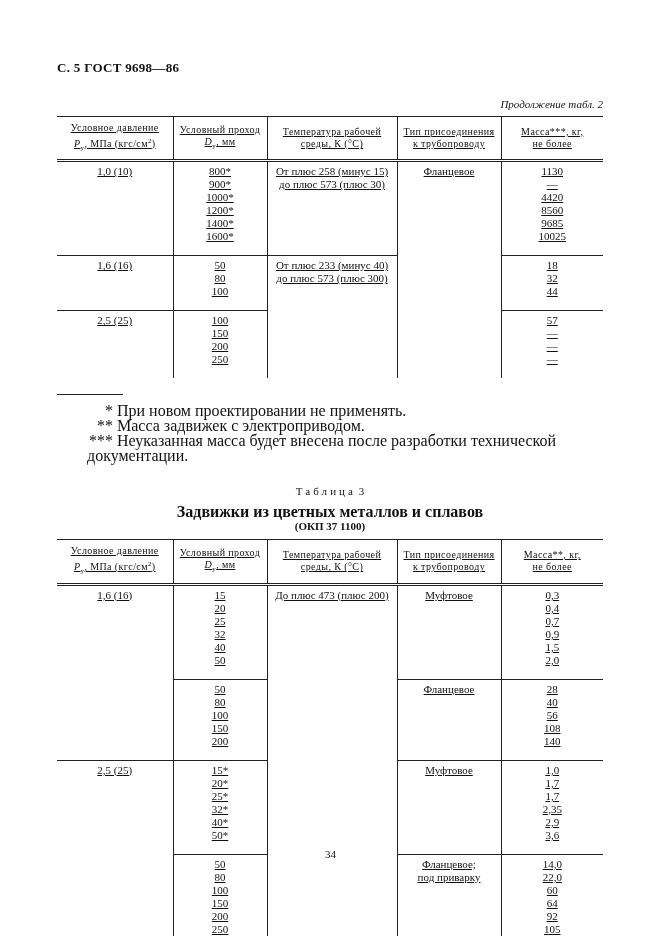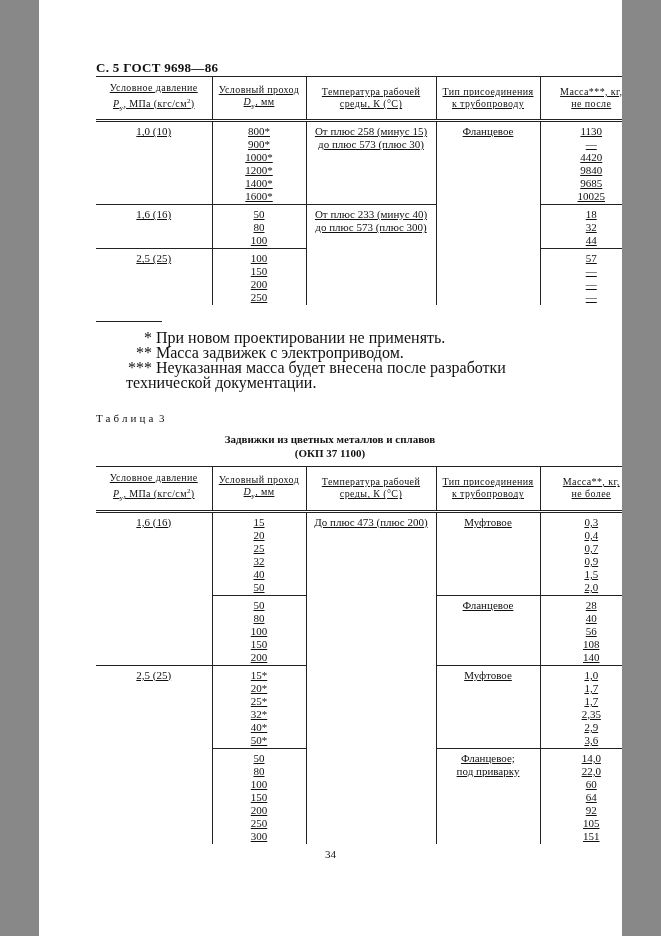--- a/index.html
+++ b/index.html
@@ -3,21 +3,21 @@
 <meta charset="utf-8">
 <style>
   html,body{margin:0;padding:0;}
   body{
     background:#888;
     font-family:"Liberation Serif","DejaVu Serif",serif;
     color:#111;
   }
   .page{
     position:relative;
-    width:583px;height:936px;
+    width:661px;height:936px;
     background:#fff;
     margin:0 auto;
     box-sizing:border-box;
     padding:60px 58px 0 57px;
     overflow:hidden;
   }
   .doc-header{
     font-size:13px;font-weight:bold;letter-spacing:.3px;
   }
   .continuation{
@@ -35,69 +35,70 @@
     vertical-align:middle;white-space:pre-line;
   }
   table.gost td{
     font-size:11px;line-height:13px;text-align:center;
     vertical-align:top;padding:0 2px;white-space:pre-line;
   }
   .bR{border-right:1px solid #222;}
   .bT{border-top:1px solid #222 !important;}
   td.vmid{vertical-align:middle;}
   tr.pt > td{padding-top:3px;}
-  tr.pb > td{padding-bottom:1px;}
+  tr.pb > td{padding-bottom:12px;}
   sub{font-size:7px;}
   sup{font-size:7px;}
   .fn-rule{
     width:66px;border-top:1px solid #222;margin:16px 0 8px 0;
   }
   .footnotes{font-size:16px;line-height:15px;margin-left:30px;}
   .fn-marker{display:inline-block;width:26px;text-align:right;margin-right:4px;}
   .tbl-label{
-    text-align:left;font-size:11px;margin-top:22px;margin-bottom:8px;
+    text-align:center;font-size:11px;margin-top:22px;margin-bottom:8px;
   }
   .tbl-label .spaced{letter-spacing:.28em;}
   .tbl-title{
-    text-align:center;font-size:11px;font-weight:bold;line-height:14px;
+    text-align:center;font-size:16px;font-weight:bold;line-height:14px;
   }
   .tbl-subtitle{
     text-align:center;font-size:11px;margin-bottom:6px;line-height:14px;font-weight:bold;
   }
   .page-number{
     position:absolute;left:0;right:0;top:848px;
     text-align:center;font-size:11px;
   }
 </style>
 </head>
 <body>
 
 <div class="page">
 
   <div class="doc-header">С. 5 ГОСТ 9698—86</div>
 
+  <div class="continuation">Продолжение табл. 2</div>
 
   <table class="gost">
     <colgroup>
       <col style="width:116px">
         <col style="width:94px">
         <col style="width:130px">
         <col style="width:104px">
         <col style="width:102px">
     </colgroup>
     <thead>
       <tr>
         <th class="bR"><span>Условное давление</span><br><i>Р</i><sub>у</sub><span>, МПа (кгс/см</span><sup>2</sup><span>)</span></th>
         <th class="bR"><span>Условный проход</span><br><i>D</i><sub>у</sub><span>, мм</span></th>
         <th class="bR">Температура рабочей
 среды, К (°С)</th>
         <th class="bR">Тип присоединения
 к трубопроводу</th>
         <th>Масса***, кг,
-не после</th>
+не более</th>
       </tr>
     </thead>
     <tbody>
       <tr class="pt">
         <td class="bR" rowspan="6">1,0 (10)</td>
         <td class="bR">800*</td>
         <td class="bR" rowspan="6">От плюс 258 (минус 15)
 до плюс 573 (плюс 30)</td>
         <td class="bR vmid" rowspan="13">Фланцевое</td>
         <td>1130</td>
@@ -105,21 +106,21 @@
       <tr>
           <td class="bR">900*</td>
           <td>—</td>
         </tr>
       <tr>
           <td class="bR">1000*</td>
           <td>4420</td>
         </tr>
       <tr>
           <td class="bR">1200*</td>
-          <td>9840</td>
+          <td>8560</td>
         </tr>
       <tr>
           <td class="bR">1400*</td>
           <td>9685</td>
         </tr>
       <tr class="pb">
           <td class="bR">1600*</td>
           <td>10025</td>
         </tr>
 

